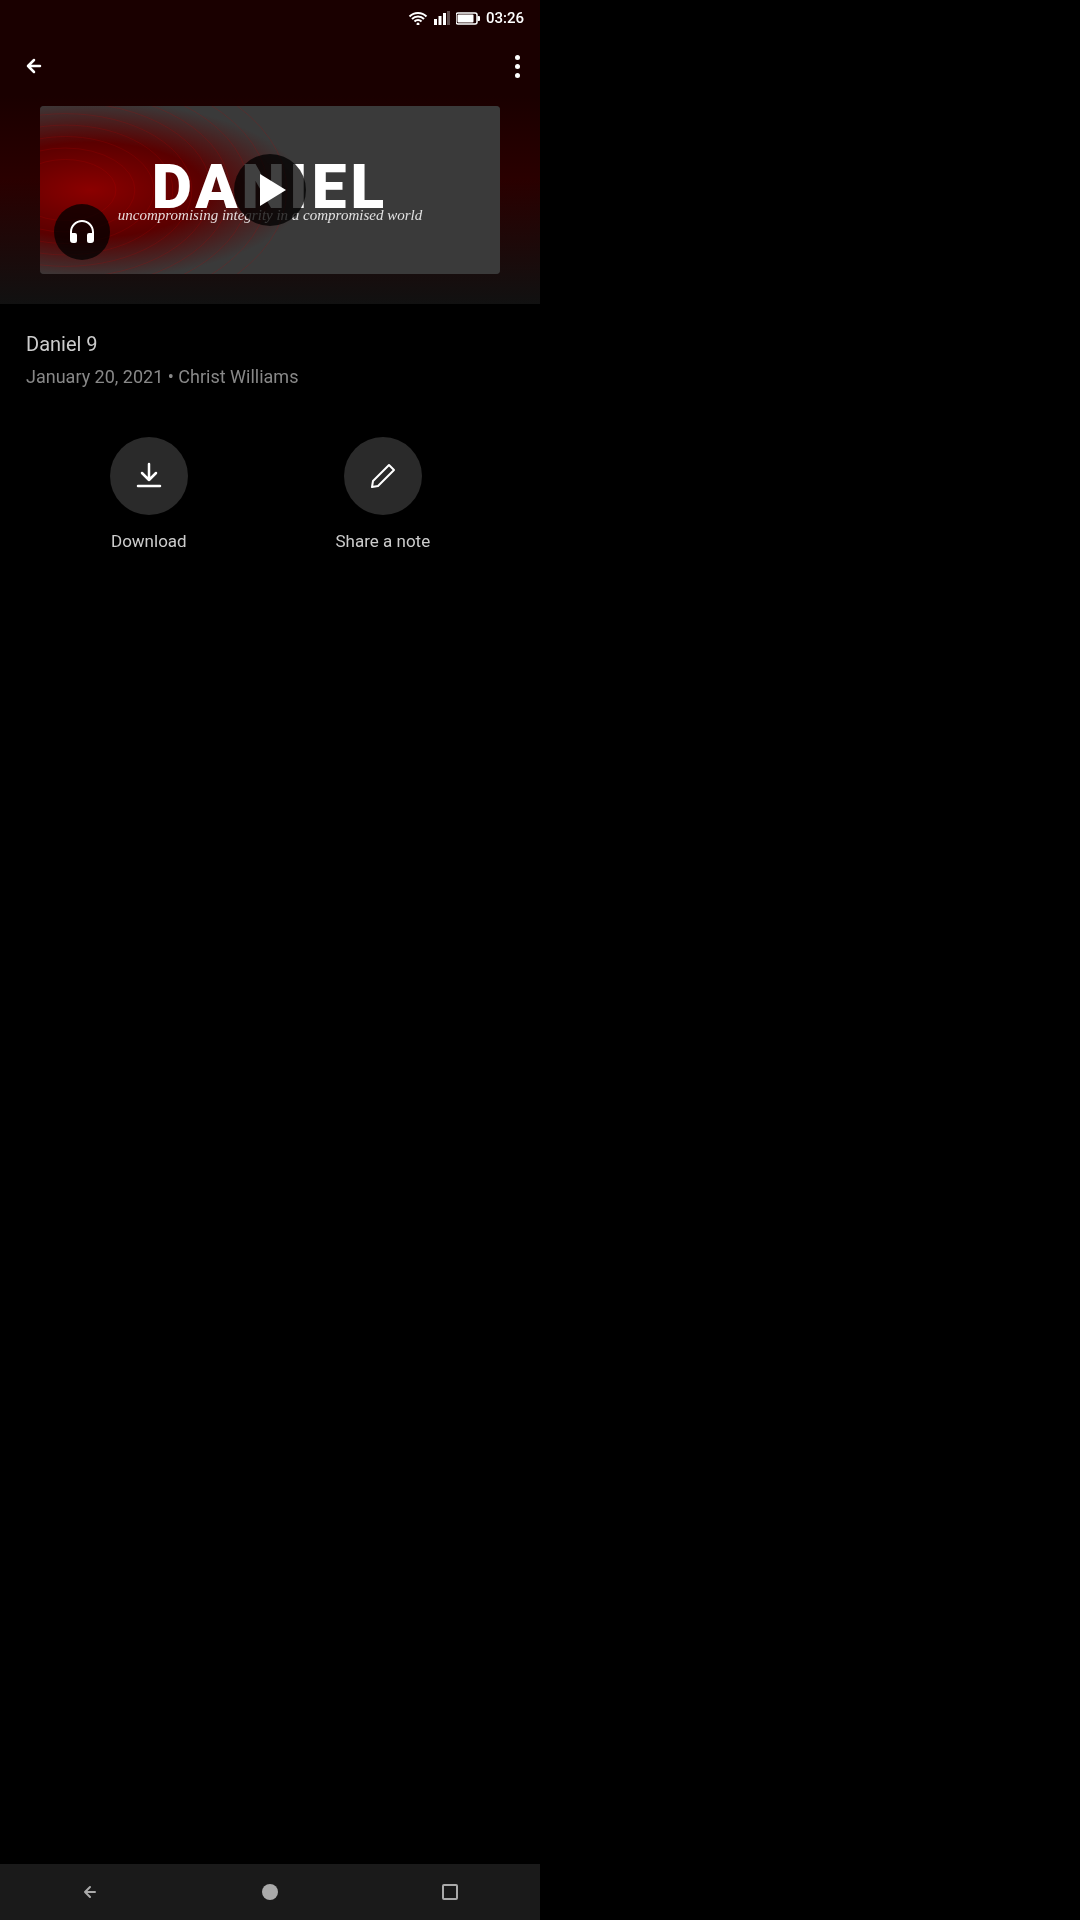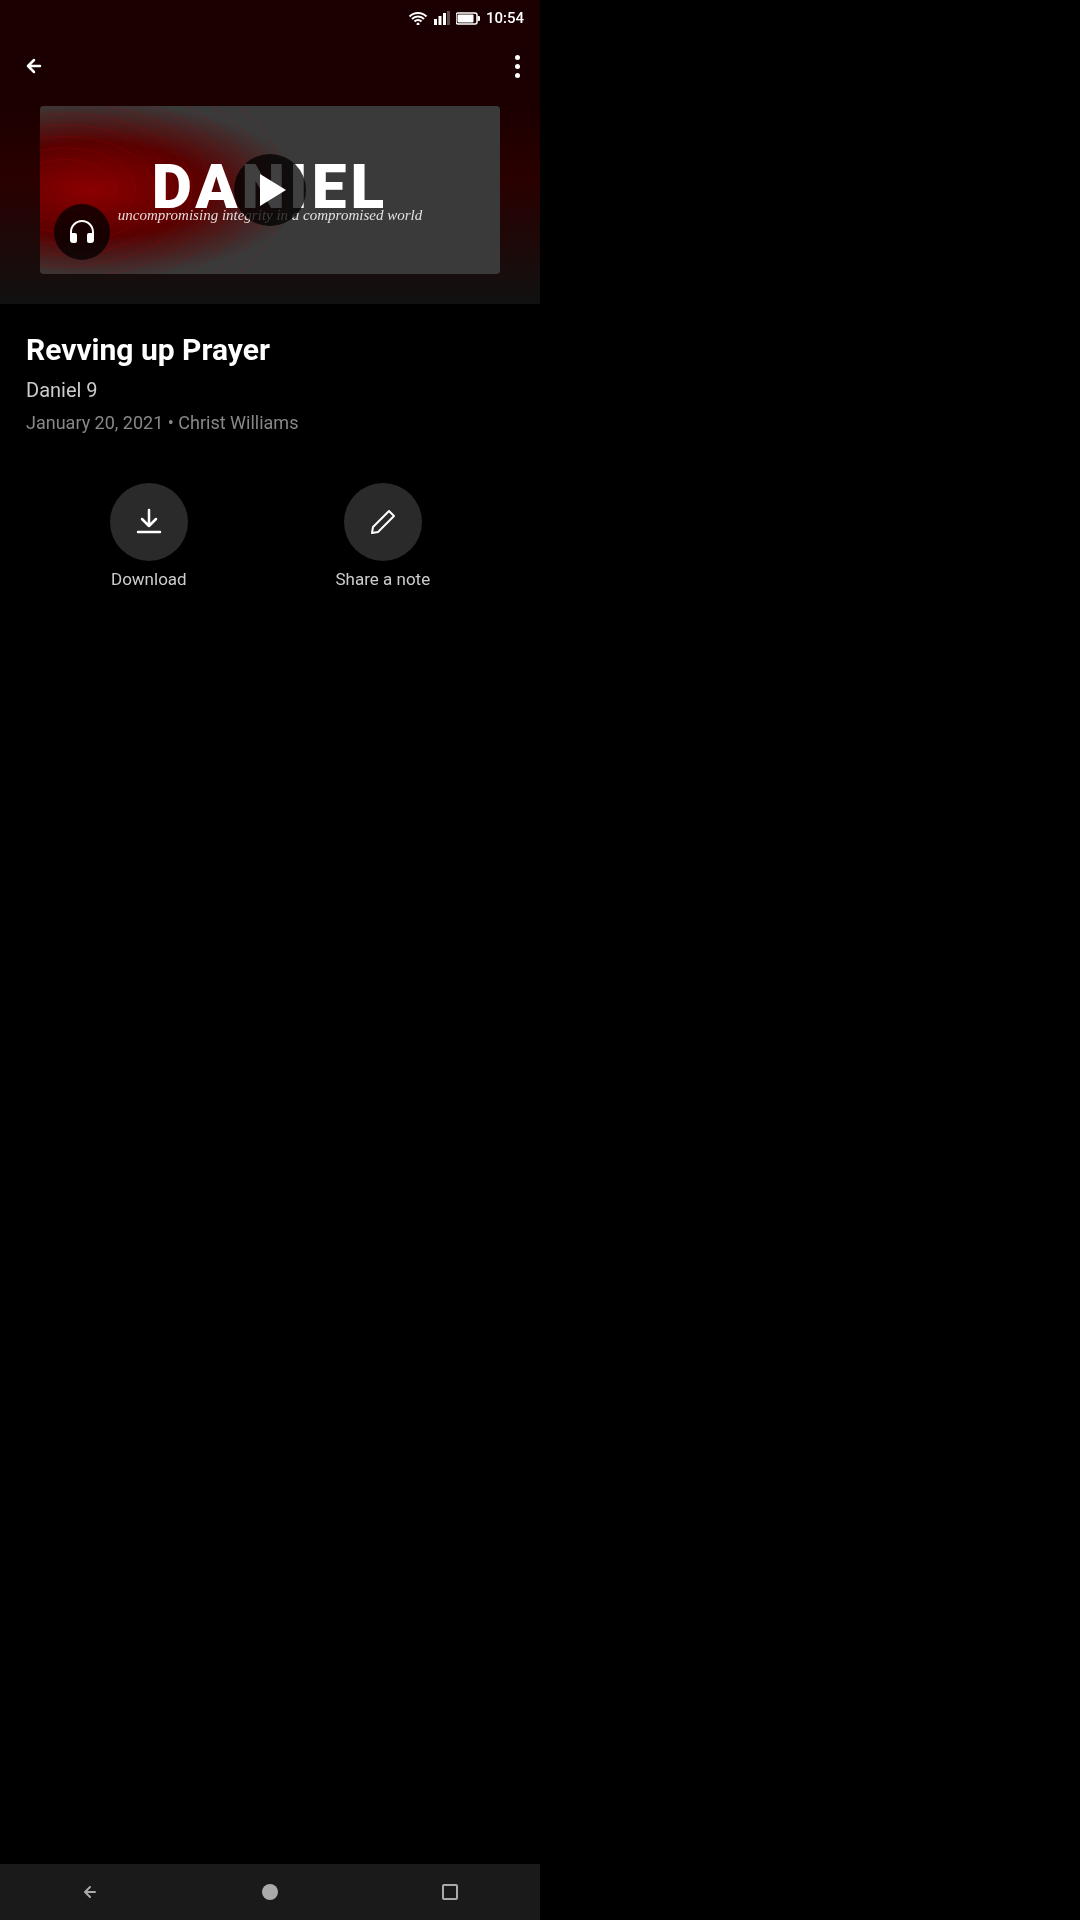--- a/index.html
+++ b/index.html
@@ -219,21 +219,21 @@
       display: flex;
       justify-content: space-around;
       align-items: flex-start;
       padding: 0 10px;
     }
 
     .action-item {
       display: flex;
       flex-direction: column;
       align-items: center;
-      gap: 8px;
+      gap: 16px;
       cursor: pointer;
     }
 
     .action-circle {
       width: 78px;
       height: 78px;
       background: #2a2a2a;
       border-radius: 50%;
       display: flex;
       align-items: center;
@@ -290,21 +290,21 @@
       <rect x="4.5" y="5" width="3" height="9"></rect>
       <rect x="9" y="2" width="3" height="12"></rect>
       <rect x="13" y="0" width="3" height="14" opacity="0.3"></rect>
     </svg>
 
     <svg class="icon-svg" width="24" height="13" viewBox="0 0 24 13" fill="white">
       <rect x="0" y="1" width="21" height="11" rx="2" fill="none" stroke="white" stroke-width="1.5"></rect>
       <rect x="21.5" y="4" width="2.5" height="5" rx="1"></rect>
       <rect x="1.5" y="2.5" width="16" height="8" rx="1"></rect>
     </svg>
-    <span class="status-time">10:54</span>
+    <span class="status-time">03:26</span>
   </div>
 </div>
 
 <div class="top-nav">
   <button class="back-btn">
     <svg width="28" height="24" viewBox="0 0 28 24" fill="white">
       <path d="M20 12H8M8 12L14 6M8 12L14 18" stroke="white" stroke-width="2.5" stroke-linecap="round" stroke-linejoin="round" fill="none"></path>
     </svg>
   </button>
   <div class="more-btn">
@@ -346,21 +346,20 @@
 
     <div class="headphones-badge">
       <svg width="30" height="28" viewBox="0 0 30 28" fill="white">
         <path d="M15 2C8.37 2 3 7.37 3 14v8a3 3 0 0 0 3 3h2a2 2 0 0 0 2-2v-6a2 2 0 0 0-2-2H5v-1c0-5.52 4.48-10 10-10s10 4.48 10 10v1h-3a2 2 0 0 0-2 2v6a2 2 0 0 0 2 2h2a3 3 0 0 0 3-3v-8c0-6.63-5.37-12-12-12z"></path>
       </svg>
     </div>
   </div>
 </div>
 
 <div class="content">
-  <h1 class="sermon-title">Revving up Prayer</h1>
   <p class="sermon-series">Daniel 9</p>
   <p class="sermon-meta">January 20, 2021 • Christ Williams</p>
 
   <div class="actions-row">
 
     <div class="action-item">
       <div class="action-circle">
         <svg width="32" height="32" viewBox="0 0 32 32" fill="white">
           <path d="M16 4v16M16 20l-7-7M16 20l7-7" stroke="white" stroke-width="2.5" stroke-linecap="round" stroke-linejoin="round" fill="none"></path>
           <path d="M5 26h22" stroke="white" stroke-width="2.5" stroke-linecap="round" fill="none"></path>

